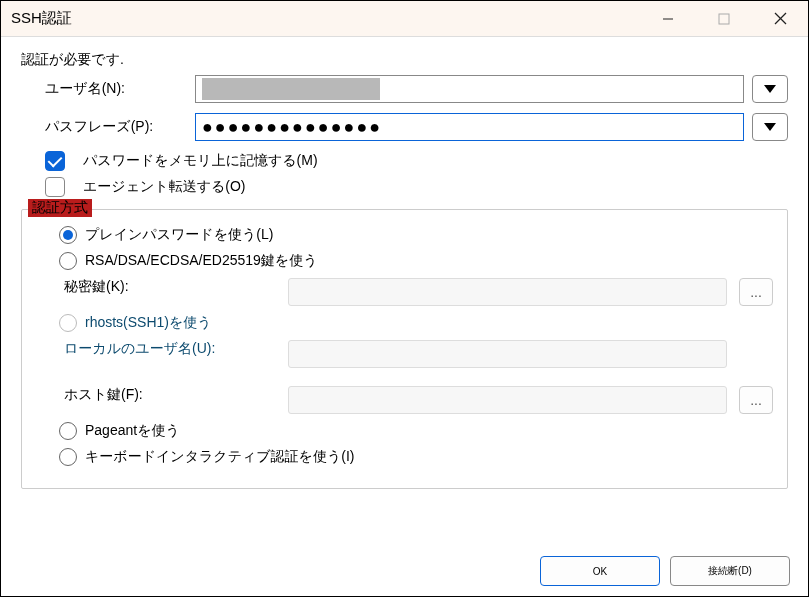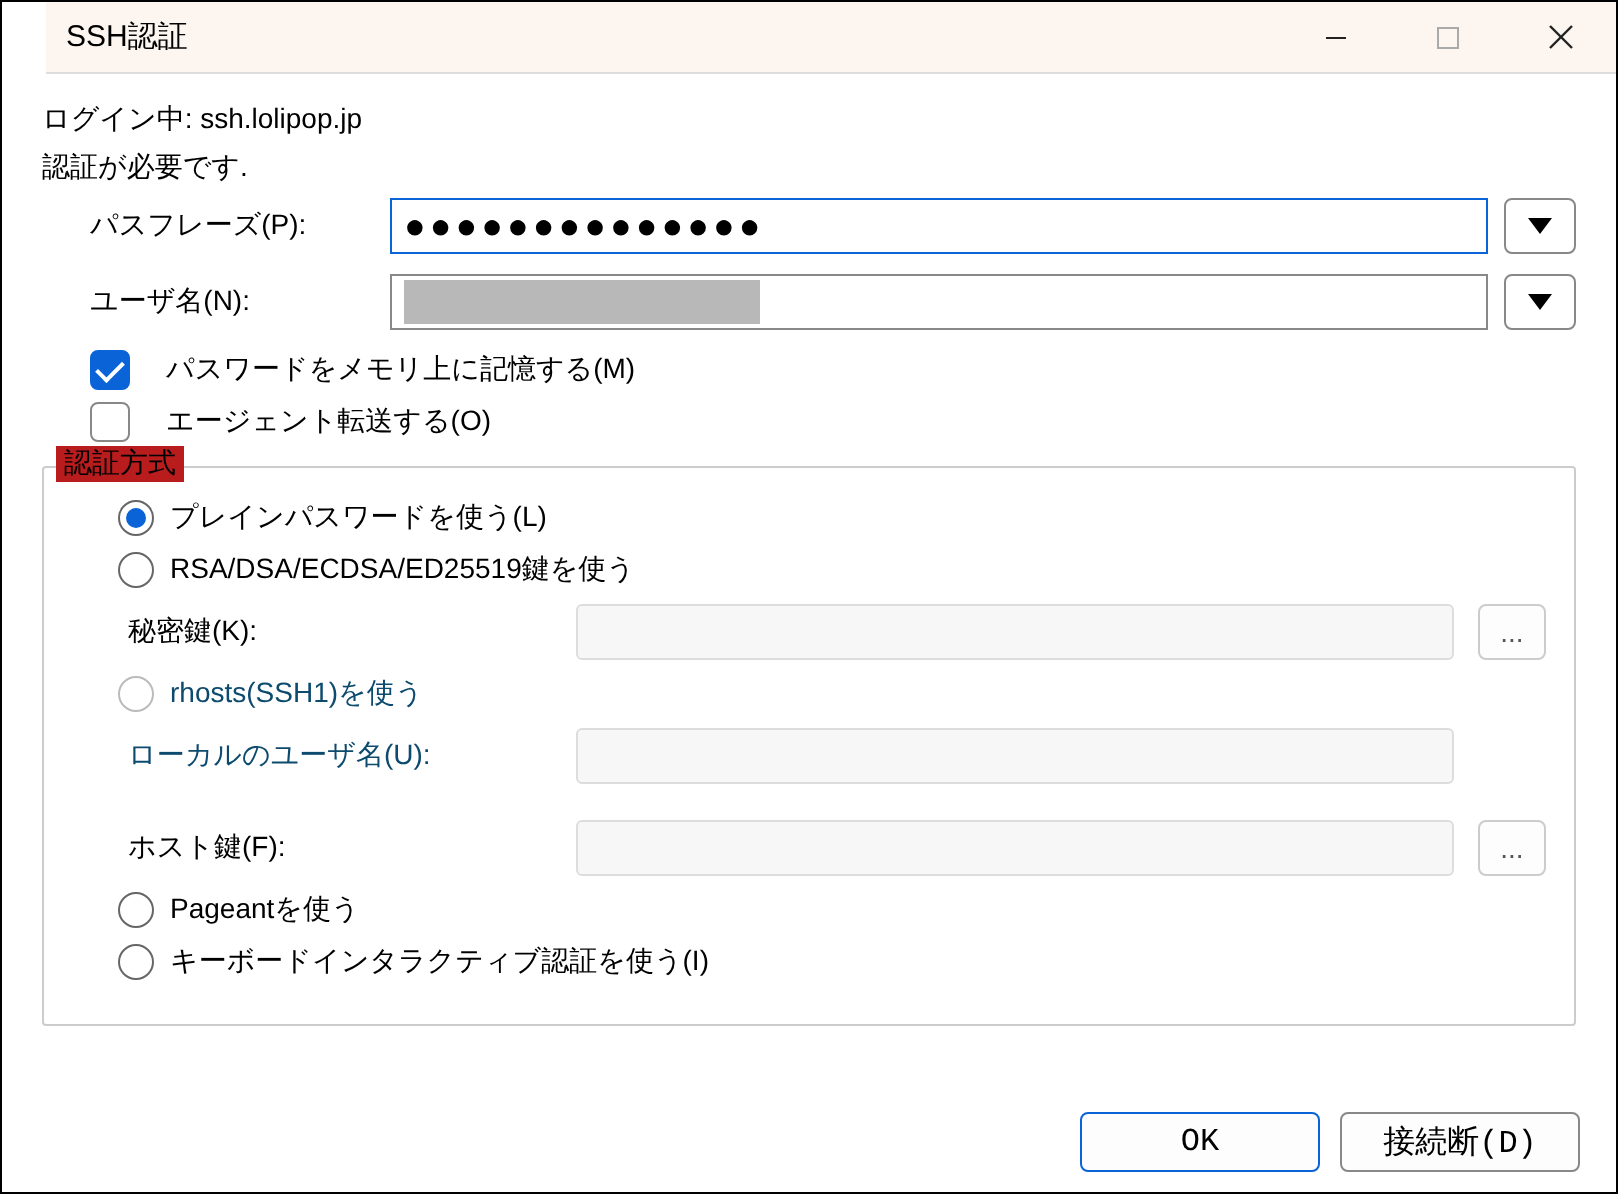--- a/index.html
+++ b/index.html
@@ -22,21 +22,20 @@
     flex-direction: column;
   }
   .titlebar {
     height: 36px;
     background: #fdf6f0;
     display: flex;
     align-items: center;
     justify-content: space-between;
     padding-left: 10px;
     border-bottom: 1px solid #ddd;
-    margin-left: 22px;
   }
   .title-text {
     font-size: 15px;
     color: #000;
   }
   .win-controls {
     display: flex;
     height: 100%;
   }
   .win-btn {
@@ -165,21 +164,20 @@
   .radio.selected::after {
     content: "";
     width: 10px;
     height: 10px;
     background: #0a64d8;
     border-radius: 50%;
   }
   .radio.disabled { border-color: #bbb; }
   .sub-row {
     display: flex;
-    align-items: center;
     margin: 6px 0 6px 28px;
     gap: 4px;
   }
   .sub-label {
     width: 220px;
     flex-shrink: 0;
   }
   .sub-label.disabled { color: #0c4a6e; }
   .sub-input {
     flex: 1;
@@ -209,22 +207,22 @@
     gap: 10px;
     padding: 0 18px;
     background: #fff;
   }
   .dlg-btn {
     min-width: 120px;
     height: 30px;
     border: 1px solid #888;
     border-radius: 4px;
     background: #fdfdfd;
-    font-size: 16px;
-    font-family: Liberation Mono, monospace;
+    font-size: 10px;
+    font-family: Liberation Sans, sans-serif;
     display: flex;
     align-items: center;
     justify-content: center;
     cursor: pointer;
   }
   .dlg-btn.primary {
     border: 1px solid #0a64d8;
   }
 </style>
 </head>
@@ -248,50 +246,46 @@
       <div class="win-btn">
         <svg width="13" height="13">
             <line x1="1" y1="1" x2="12" y2="12" stroke-width="1.2"></line>
             <line x1="12" y1="1" x2="1" y2="12" stroke-width="1.2"></line>
           </svg>
       </div>
     </div>
   </div>
 
   <div class="content">
-    <div class="line">
-      <span>ログイン中:</span>
-      <span>ssh.lolipop.jp</span>
-    </div>
     <div class="line">認証が必要です.</div>
+
+    <div class="form-row">
+      <div class="form-label">ユーザ名(N):</div>
+      <div class="text-input" style="display:flex;align-items:center;">
+        <span class="hidden-prefix"></span>
+      </div>
+      <div class="dropdown-btn">
+        <svg width="14" height="10">
+            <polygon points="1,1 13,1 7,9" fill="#000"></polygon>
+          </svg>
+
+      </div>
+    </div>
 
     <div class="form-row">
       <div class="form-label">パスフレーズ(P):</div>
       <input class="text-input highlight pw-bold" value="●●●●●●●●●●●●●●" style="">
       <div class="dropdown-btn">
         <svg width="14" height="10">
             <polygon points="1,1 13,1 7,9" fill="#000"></polygon>
           </svg>
 
       </div>
     </div>
 
-    <div class="form-row">
-      <div class="form-label">ユーザ名(N):</div>
-      <div class="text-input" style="display:flex;align-items:center;">
-        <span class="hidden-prefix"></span>
-      </div>
-      <div class="dropdown-btn">
-        <svg width="14" height="10">
-            <polygon points="1,1 13,1 7,9" fill="#000"></polygon>
-          </svg>
-
-      </div>
-    </div>
-
     <div class="check-row">
       <div class="checkbox checked"></div>
       <div>パスワードをメモリ上に記憶する(M)</div>
     </div>
     <div class="check-row">
       <div class="checkbox"></div>
       <div>エージェント転送する(O)</div>
     </div>
 
     <div class="fieldset">

